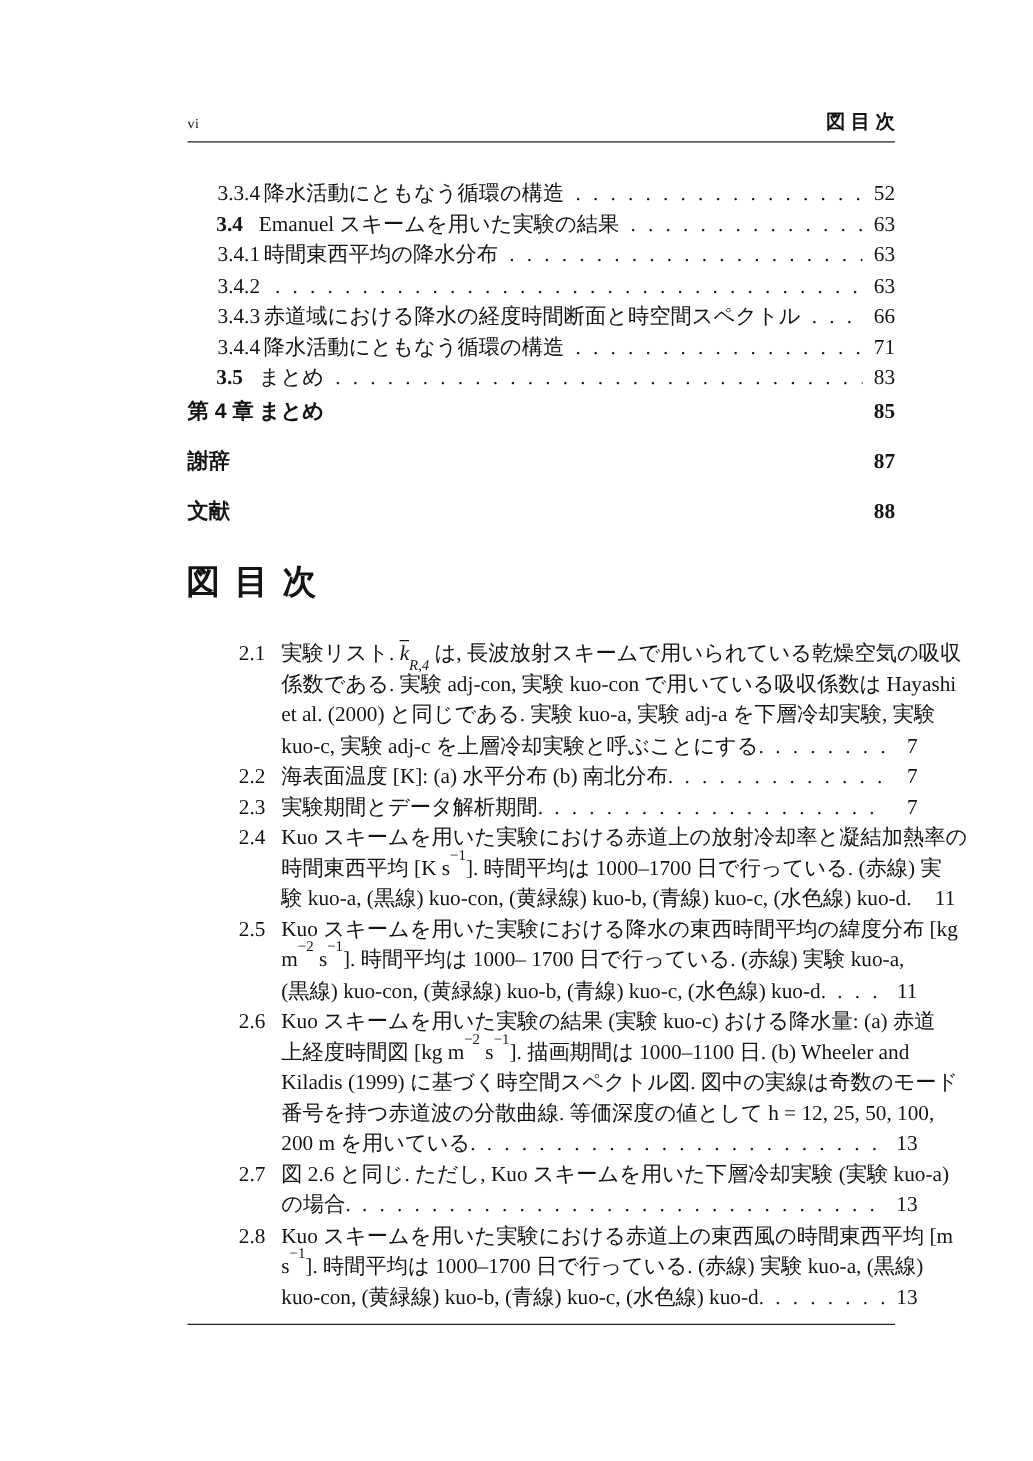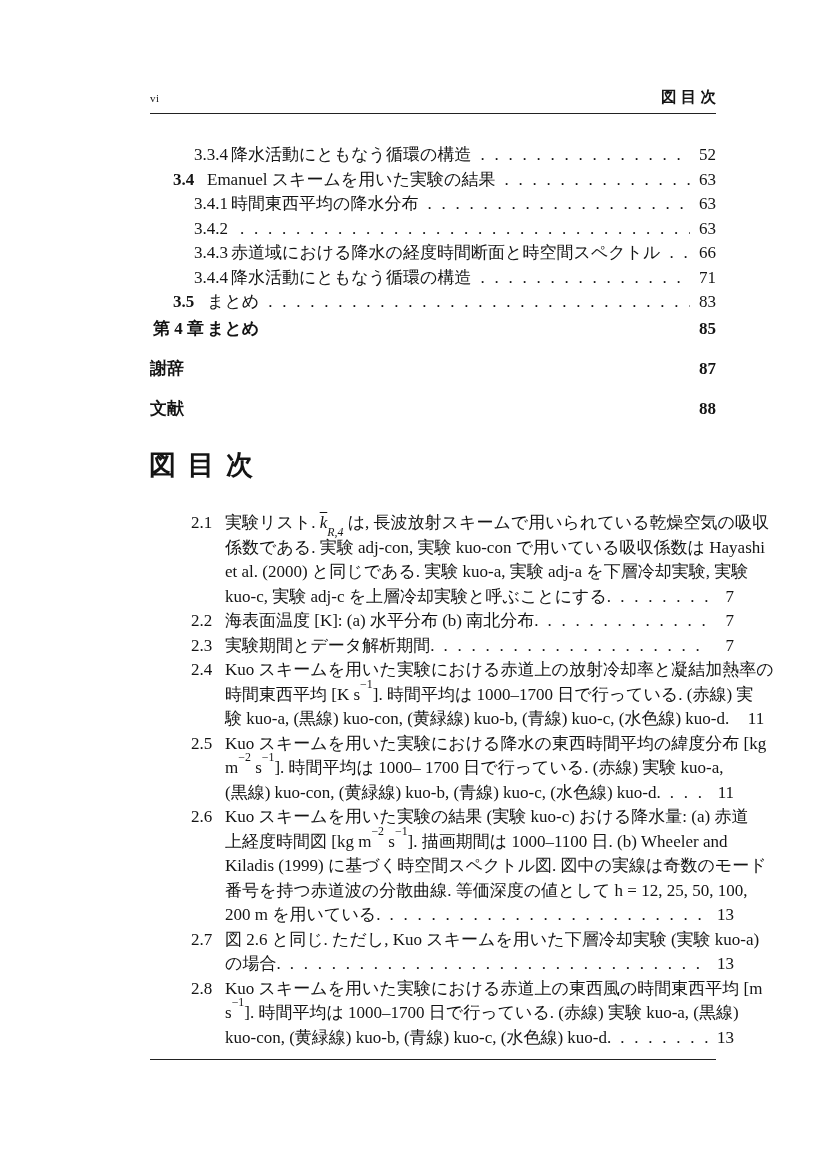--- a/index.html
+++ b/index.html
@@ -18,32 +18,32 @@
     border-bottom:1.6px solid #222;padding-bottom:5px;
   }
   .hleft{font-size:11px;letter-spacing:.5px;}
   .hright{font-family:"Liberation Sans","DejaVu Sans",sans-serif;font-weight:bold;font-size:15.5px;}
 
   
   .toc{position:absolute;left:150px;top:143px;width:566px;}
   .trow{display:flex;line-height:24.5px;white-space:nowrap;align-items:baseline;}
   .trow .num{flex:0 0 auto;}
   .trow.lv1 .num{margin-left:23px;width:34px;font-weight:bold;}
-  .trow.lv2 .num{margin-left:44px;width:37px;}
+  .trow.lv2 .num{margin-left:24px;width:37px;}
   .ttl{flex:0 0 auto;font-family:Liberation Serif, serif;}
   .leader{
     flex:1 1 0;min-width:0;overflow:hidden;white-space:nowrap;
     word-spacing:5.5px;margin:0 8px 0 9px;
   }
   .pg{flex:0 0 auto;min-width:18px;text-align:right;font-family:Liberation Serif, serif;}
 
   
   .chapters{position:absolute;left:150px;top:316px;width:566px;}
   .chrow{display:flex;line-height:25px;margin-bottom:15px;font-weight:bold;align-items:baseline;}
-  .chlabel{flex:0 0 auto;width:57px;font-family:Liberation Serif, serif;text-align:center;}
+  .chlabel{flex:0 0 auto;width:57px;font-family:Liberation Sans, sans-serif;}
   .chtitle{flex:0 0 auto;font-family:"Liberation Sans","DejaVu Sans",sans-serif;}
   .chrow .pg{margin-left:auto;}
 
   
   .figheading{
     position:absolute;left:149px;top:449px;
     font-family:"Liberation Sans","DejaVu Sans",sans-serif;
     font-weight:bold;font-size:27px;line-height:32px;letter-spacing:2px;
   }
 

